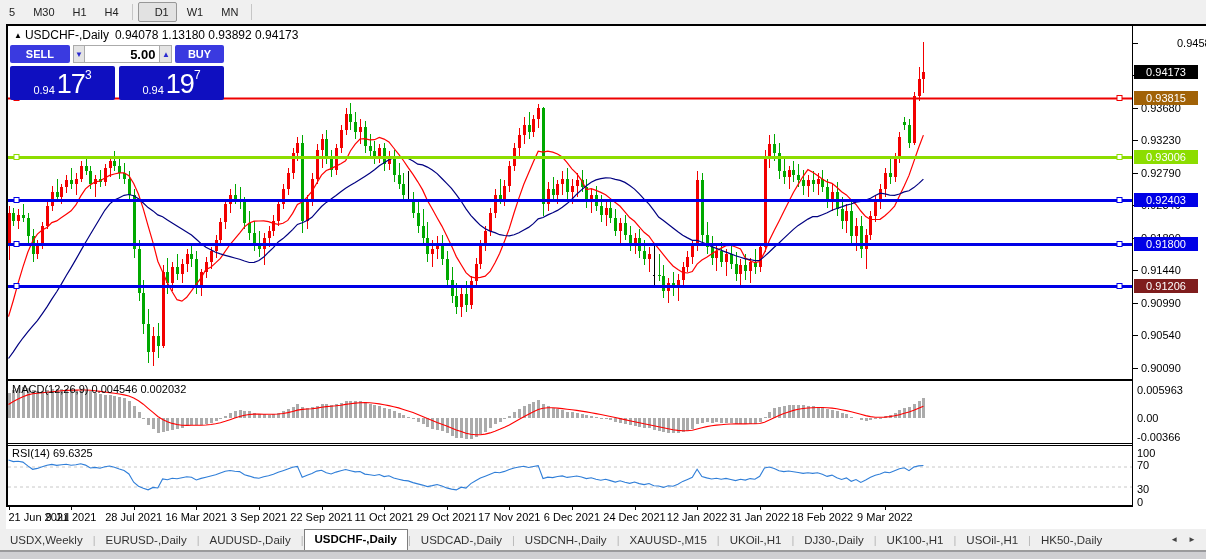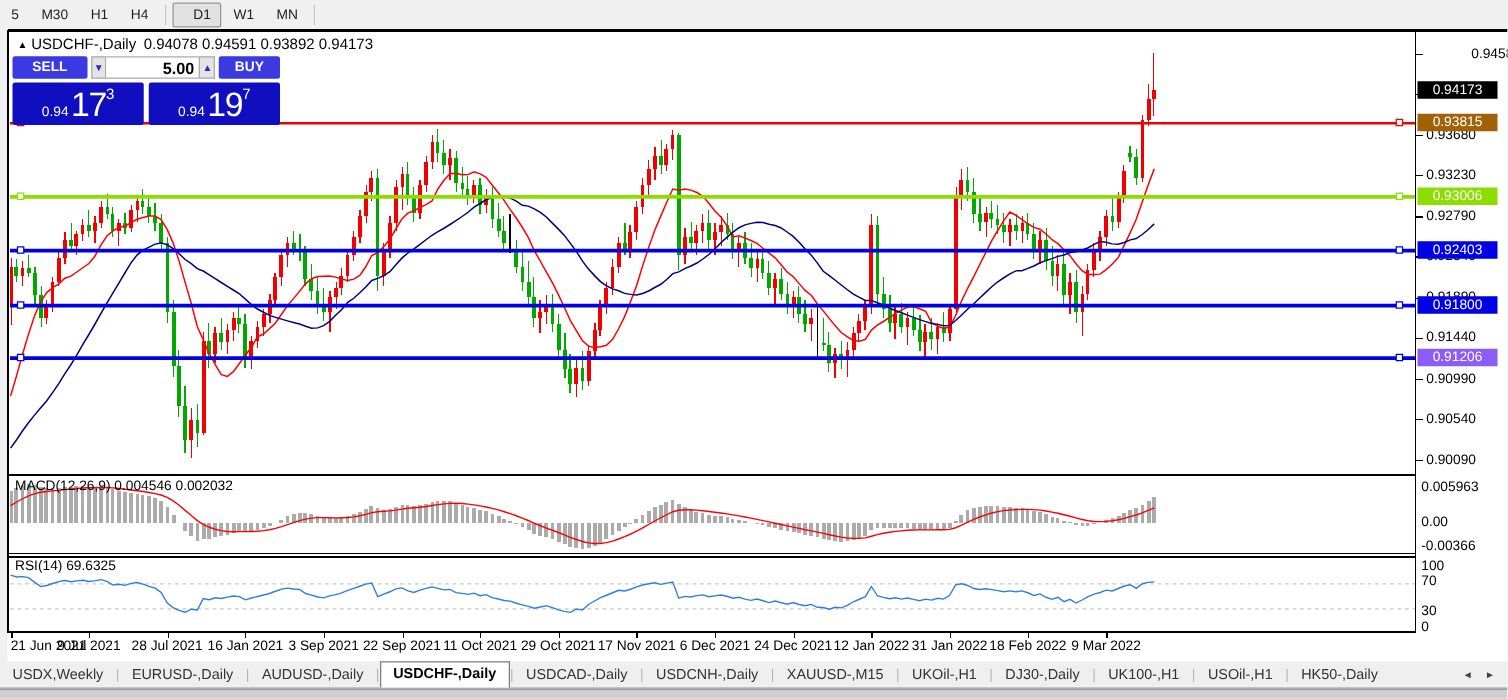--- a/index.html
+++ b/index.html
@@ -711,21 +711,21 @@
       <line x1="572.5" y1="506" x2="572.5" y2="510"></line>
       <line x1="635.5" y1="506" x2="635.5" y2="510"></line>
       <line x1="697.5" y1="506" x2="697.5" y2="510"></line>
       <line x1="760.5" y1="506" x2="760.5" y2="510"></line>
       <line x1="822.5" y1="506" x2="822.5" y2="510"></line>
       <line x1="885.5" y1="506" x2="885.5" y2="510"></line>
     </g>
   </svg>
 
 <div id="chart-title" class="abs">
-  <span class="arr">▲</span><span>USDCHF-,Daily</span><span class="ohlc">0.94078 0.94591 0.93892 0.94173</span>
+  <span class="arr">▲</span><span>USDCHF-,Daily</span><span class="ohlc">0.94078 1.13180 0.93892 0.94173</span>
 </div>
 
 <div id="trade-panel" class="abs">
   <div id="tp-row1">
     <div id="sell-btn" class="tp-btn">SELL</div>
     <div class="gap"></div>
     <div class="spin-btn">
         <span>▼</span>
       </div>
     <input id="vol-field" value="5.00" style="">
@@ -761,37 +761,37 @@
     <div class="tick-label" style="top: 205.361px;">0.92340</div>
     <div class="tick-label" style="top: 237.833px;">0.91890</div>
     <div class="tick-label" style="top: 270.305px;">0.91440</div>
     <div class="tick-label" style="top: 302.777px;">0.90990</div>
     <div class="tick-label" style="top: 335.249px;">0.90540</div>
     <div class="tick-label" style="top: 367.722px;">0.90090</div>
     <div class="level-badge" style="top: 98.2027px; background: #a16207;">0.93815</div>
     <div class="level-badge" style="top: 156.58px; background: rgb(140, 221, 0);">0.93006</div>
     <div class="level-badge" style="top: 200.093px; background: rgb(0, 0, 230);">0.92403</div>
     <div class="level-badge" style="top: 243.606px; background: rgb(0, 0, 230);">0.91800</div>
-    <div class="level-badge" style="top: 286.469px; background: #8b5cf6;">0.91206</div>
+    <div class="level-badge" style="top: 286.469px; background: #7f1d1d;">0.91206</div>
     <div class="level-badge" style="top: 72.3693px; background: rgb(0, 0, 0);">0.94173</div>
   </div>
 <div id="sub-axes">
     <div class="sub-axis-label" style="top: 390px;">0.005963</div>
     <div class="sub-axis-label" style="top: 418px;">0.00</div>
     <div class="sub-axis-label" style="top: 437px;">-0.00366</div>
     <div class="sub-axis-label" style="top: 452.5px;">100</div>
     <div class="sub-axis-label" style="top: 464.5px;">70</div>
     <div class="sub-axis-label" style="top: 488.5px;">30</div>
     <div class="sub-axis-label" style="top: 501.5px;">0</div>
   </div>
 <div id="date-axis">
     <div class="date-label" style="left: 8.5px;">21 Jun 2021</div>
     <div class="date-label" style="left: 71.1015px; transform: translateX(-50%);">9 Jul 2021</div>
     <div class="date-label" style="left: 133.703px; transform: translateX(-50%);">28 Jul 2021</div>
-    <div class="date-label" style="left: 196.304px; transform: translateX(-50%);">16 Jan 2021</div>
+    <div class="date-label" style="left: 196.304px; transform: translateX(-50%);">16 Mar 2021</div>
     <div class="date-label" style="left: 258.906px; transform: translateX(-50%);">3 Sep 2021</div>
     <div class="date-label" style="left: 321.507px; transform: translateX(-50%);">22 Sep 2021</div>
     <div class="date-label" style="left: 384.109px; transform: translateX(-50%);">11 Oct 2021</div>
     <div class="date-label" style="left: 446.711px; transform: translateX(-50%);">29 Oct 2021</div>
     <div class="date-label" style="left: 509.312px; transform: translateX(-50%);">17 Nov 2021</div>
     <div class="date-label" style="left: 571.913px; transform: translateX(-50%);">6 Dec 2021</div>
     <div class="date-label" style="left: 634.515px; transform: translateX(-50%);">24 Dec 2021</div>
     <div class="date-label" style="left: 697.116px; transform: translateX(-50%);">12 Jan 2022</div>
     <div class="date-label" style="left: 759.718px; transform: translateX(-50%);">31 Jan 2022</div>
     <div class="date-label" style="left: 822.319px; transform: translateX(-50%);">18 Feb 2022</div>

